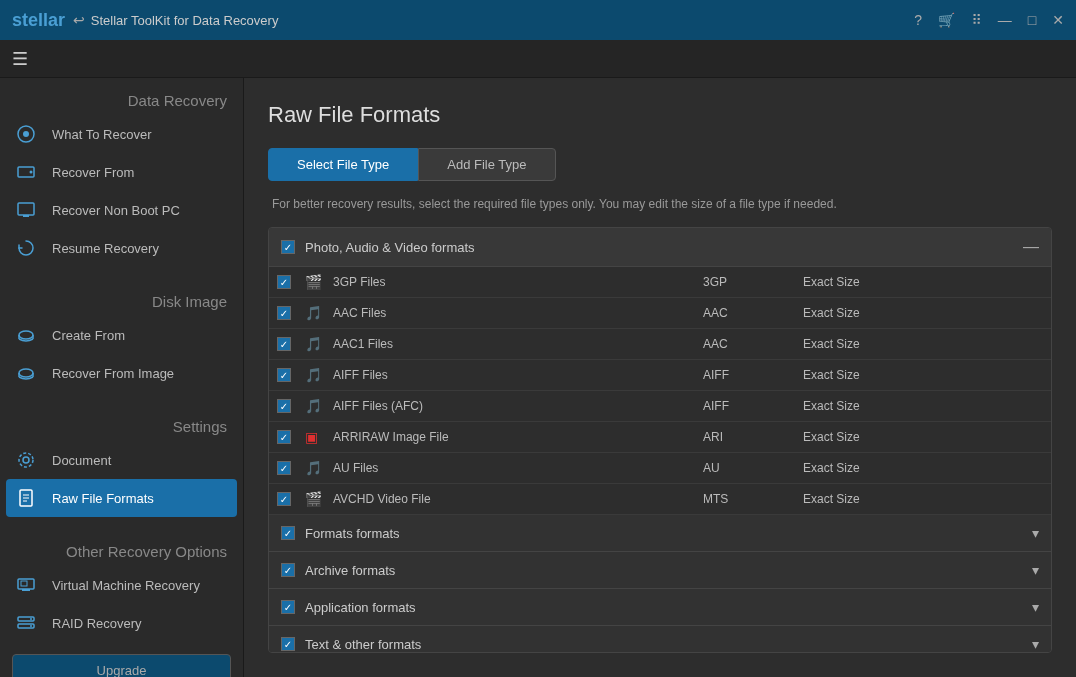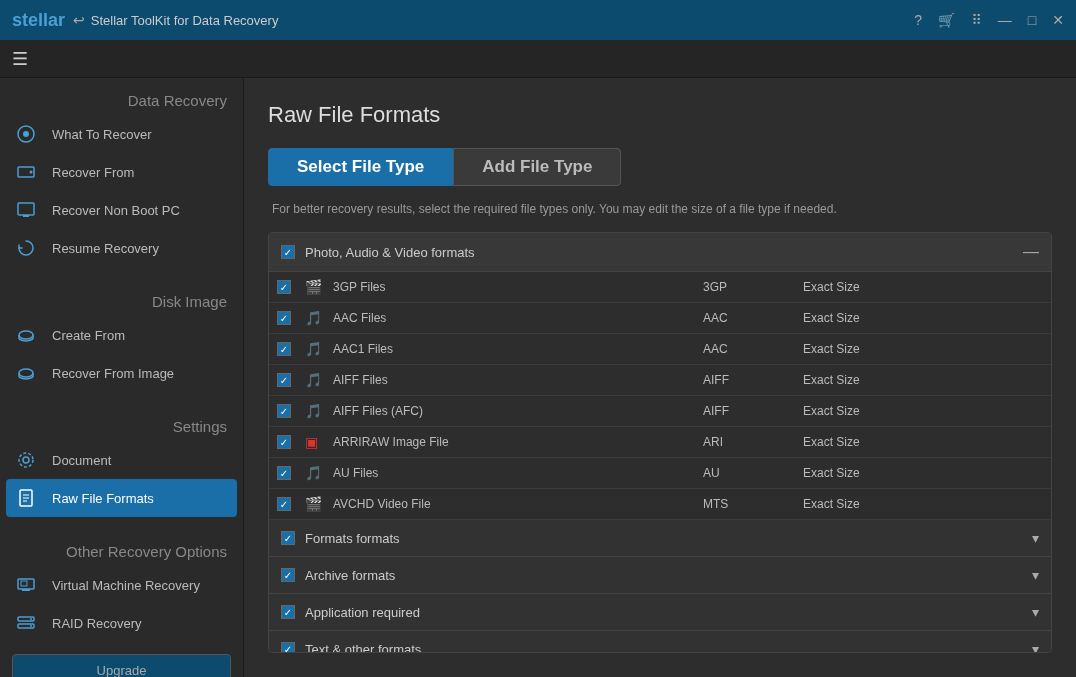--- a/index.html
+++ b/index.html
@@ -29,21 +29,21 @@
     .sidebar-divider { height: 1px; background: #333; margin: 6px 0; }
     .sidebar-footer { margin-top: auto; padding: 12px; }
     .upgrade-btn { width: 100%; background: #0c4a6e; color: #aaa; border: 1px solid #555; border-radius: 4px; padding: 8px; font-size: 13px; cursor: pointer; }
 
     
     .content { flex: 1; background: #2d2d2d; display: flex; flex-direction: column; overflow: hidden; padding: 24px; }
     .page-title { font-size: 22px; color: #ddd; margin-bottom: 20px; font-weight: 500; }
 
     
     .tab-bar { display: flex; margin-bottom: 16px; }
-    .tab-btn { padding: 8px 28px; font-size: 17px; cursor: pointer; border: 1px solid #555; background: #3a3a3a; color: #bbb; font-weight: bold; }
+    .tab-btn { padding: 8px 28px; font-size: 13px; cursor: pointer; border: 1px solid #555; background: #3a3a3a; color: #bbb; }
     .tab-btn:first-child { border-radius: 4px 0 0 4px; }
     .tab-btn:last-child { border-radius: 0 4px 4px 0; }
     .tab-btn.active { background: #1a6fa8; color: #fff; border-color: #1a6fa8; }
 
     
     .info-text { font-size: 12px; color: #999; margin-bottom: 16px; padding: 0 4px; }
 
     
     .file-table { flex: 1; overflow-y: auto; border: 1px solid #444; border-radius: 4px; }
     .file-table::-webkit-scrollbar { width: 8px; }
@@ -321,21 +321,21 @@
         <div class="collapsed-group-left">
           <span class="check-box-group">✓</span>
           <span>Archive formats</span>
         </div>
         <span style="color:#aaa;font-size:14px;">▾</span>
       </div>
 
       <div class="collapsed-group">
         <div class="collapsed-group-left">
           <span class="check-box-group">✓</span>
-          <span>Application required</span>
+          <span>Application formats</span>
         </div>
         <span style="color:#aaa;font-size:14px;">▾</span>
       </div>
 
       <div class="collapsed-group" style="border-bottom:none;">
         <div class="collapsed-group-left">
           <span class="check-box-group">✓</span>
           <span>Text &amp; other formats</span>
         </div>
         <span style="color:#aaa;font-size:14px;">▾</span>

